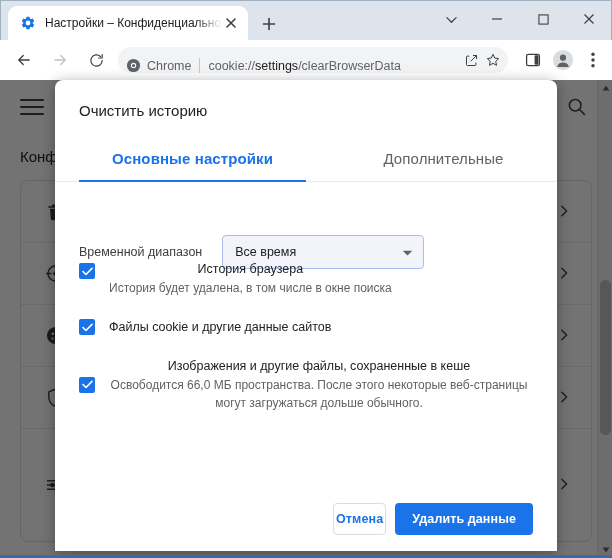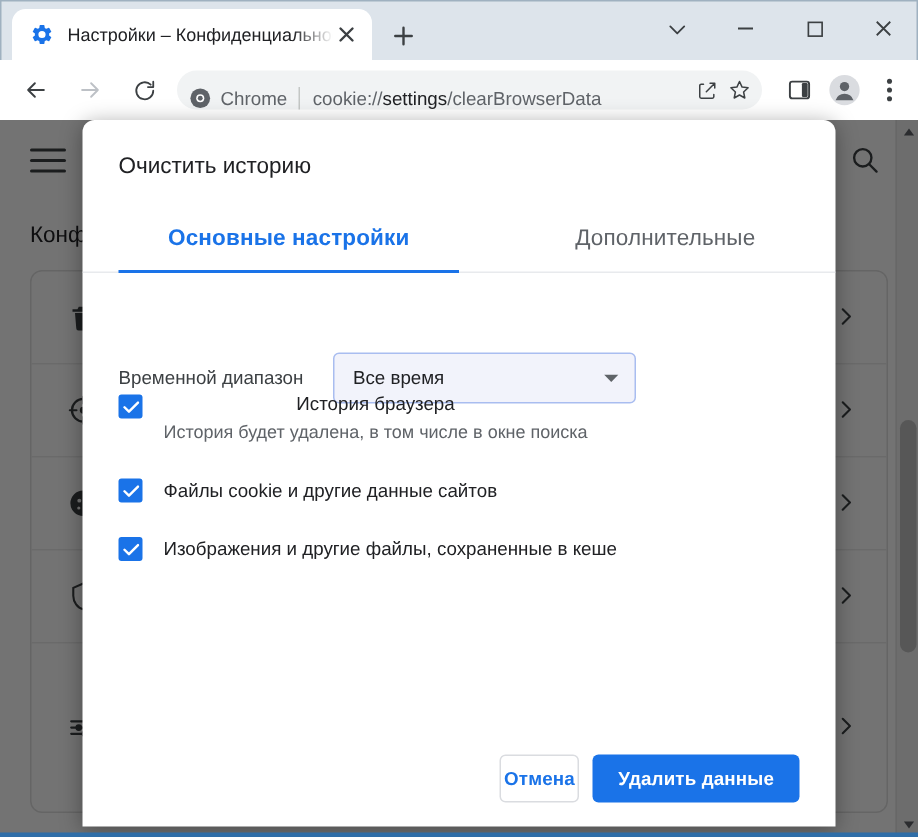--- a/index.html
+++ b/index.html
@@ -476,20 +476,21 @@
         </span>
       </div>
       <div class="opt center">
         <span class="cbox">
           <svg width="11" height="9" viewBox="0 0 12 10">
               <path d="M1 5 L4.3 8.3 L11 1.5" fill="none" stroke="#fff" stroke-width="1.8" stroke-linecap="round" stroke-linejoin="round"></path>
             </svg>
         </span>
         <span class="opt-text">
           <span class="opt-title" style="display:block">Изображения и другие файлы, сохраненные в кеше</span>
+          <span class="opt-desc" style="display:block">Освободится 66,0 МБ пространства. После этого некоторые веб-страницы могут загружаться дольше обычного.</span>
         </span>
       </div>
     </div>
 
     <div class="dlg-footer">
       <div class="btn btn-cancel">Отмена</div>
       <div class="btn btn-primary">Удалить данные</div>
     </div>
   </div>
 

